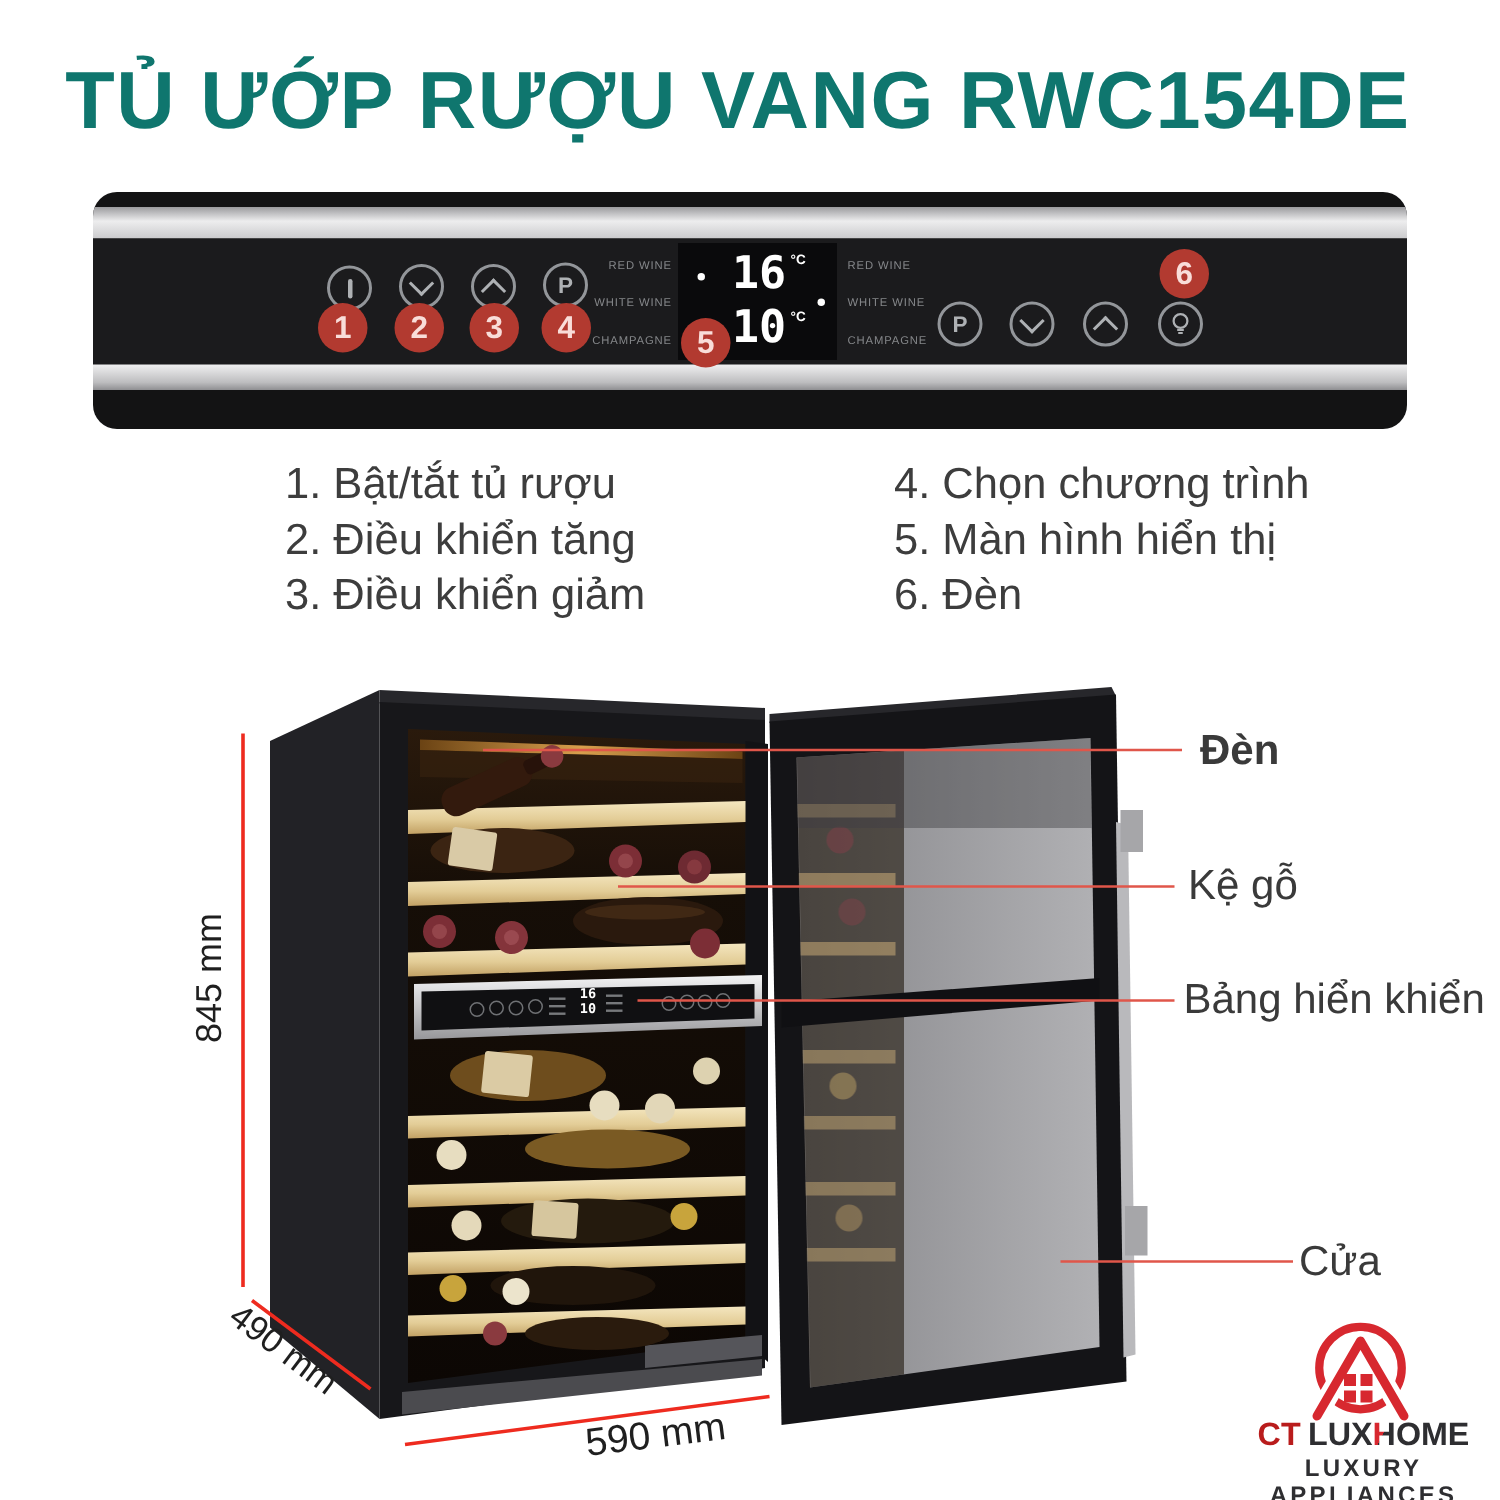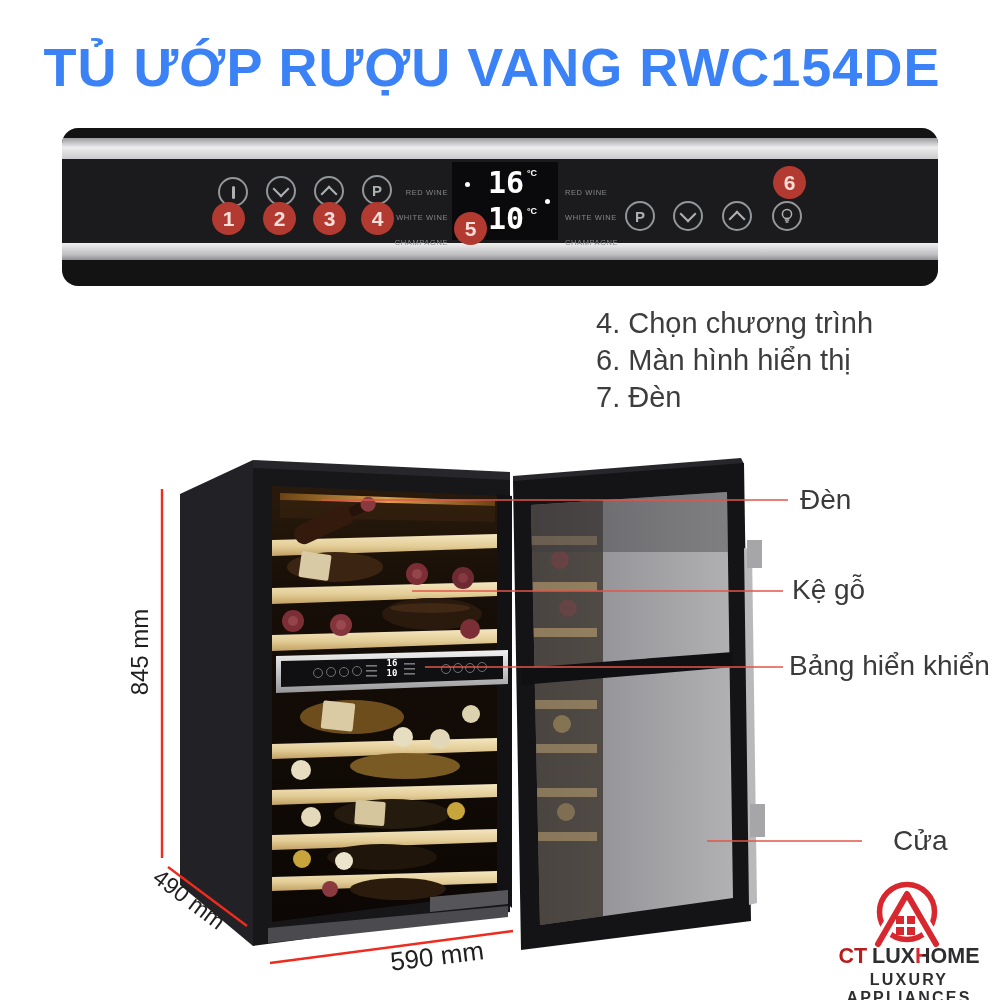--- a/index.html
+++ b/index.html
@@ -1,41 +1,41 @@
 <!DOCTYPE html>
 <html><head>
 <meta charset="utf-8">
 <style>
   html,body{margin:0;padding:0;background:#fff;}
   .page{position:relative;width:1000px;height:1000px;background:#ffffff;overflow:hidden;
         font-family:"Liberation Sans",sans-serif;}
   
   .title{position:absolute;left:0;top:36px;width:984px;text-align:center;
-         font-size:54px;font-weight:bold;letter-spacing:1px;color:#3b82f6;margin:0;}
+         font-size:54px;font-weight:bold;letter-spacing:1px;color:#0f766e;margin:0;}
   
   .panel{position:absolute;left:62px;top:128px;width:876px;height:158px;background:#131314;
          border-radius:16px;overflow:hidden;}
   .silver-top{position:absolute;left:0;right:0;top:10px;height:21px;
               background:linear-gradient(#9b9b9e,#ededee 45%,#cbcbcd);}
   .silver-bottom{position:absolute;left:0;right:0;top:115px;height:17px;
               background:linear-gradient(#f0f0f1,#bdbdbf 70%,#8f8f92);}
   .blackstrip{position:absolute;left:0;right:0;top:31px;height:84px;background:#1b1b1d;}
   .photostrip{position:absolute;left:0;right:0;top:132px;height:26px;
       background:radial-gradient(60px 22px at 120px 20px,#3b2b17 0%,rgba(0,0,0,0) 70%),
                  radial-gradient(70px 24px at 430px 18px,#46331c0 0%,rgba(0,0,0,0) 70%),
                  radial-gradient(80px 24px at 700px 20px,#3b2b17 0%,rgba(0,0,0,0) 70%),
                  #150f0a;}
   .tbtn{position:absolute;width:30px;height:30px;border:2px solid #93969a;border-radius:50%;
         box-sizing:border-box;display:flex;align-items:center;justify-content:center;color:#aeb1b4;}
   .pwr-bar{width:3px;height:13px;background:#aeb1b4;border-radius:2px;}
   .chev{width:10px;height:10px;border-right:2.5px solid #aeb1b4;border-bottom:2.5px solid #aeb1b4;}
   .chev.down{transform:rotate(45deg);margin-top:-4px;}
   .chev.up{transform:rotate(-135deg);margin-top:5px;}
   .tbtn.pbtn{font-size:15px;font-weight:bold;}
-  .zlabel{position:absolute;font-size:7.5px;letter-spacing:.6px;color:#85878a;white-space:nowrap;margin-top:16px;}
+  .zlabel{position:absolute;font-size:7.5px;letter-spacing:.6px;color:#85878a;white-space:nowrap;}
   .zl-left{width:70px;text-align:right;}
   .display{position:absolute;left:390px;top:34px;width:106px;height:78px;background:#0a0a0c;}
   .dg{position:absolute;font-family:"DejaVu Sans Mono",monospace;font-weight:bold;color:#fff;
       font-size:30px;line-height:30px;}
   .du{position:absolute;font-size:9px;color:#fff;font-weight:bold;}
   .ddot{position:absolute;width:5px;height:5px;border-radius:50%;background:#fff;}
   .marker{position:absolute;width:33px;height:33px;border-radius:50%;background:#B23A30;
           color:rgba(255,236,232,.92);font-size:21px;font-weight:bold;line-height:33px;
           text-align:center;z-index:5;}
   
@@ -117,24 +117,29 @@
       </div>
 
     <div class="marker" style="left:150px;top:74px;">1</div>
     <div class="marker" style="left:201px;top:74px;">2</div>
     <div class="marker" style="left:251px;top:74px;">3</div>
     <div class="marker" style="left:299px;top:74px;">4</div>
     <div class="marker" style="left:392px;top:84px;">5</div>
     <div class="marker" style="left:711px;top:38px;">6</div>
   </div>
 
+  <div class="legend-col legend-left">
+    <div>1. Bật/tắt tủ rượu</div>
+    <div>2. Điều khiển tăng</div>
+    <div>3. Điều khiển giảm</div>
+  </div>
   <div class="legend-col legend-right">
     <div>4. Chọn chương trình</div>
-    <div>6. Màn hình hiển thị</div>
-    <div>7. Đèn</div>
+    <div>5. Màn hình hiển thị</div>
+    <div>6. Đèn</div>
   </div>
 
   <svg class="scene-svg" width="1000" height="1000" viewBox="0 0 1000 1000">
     <defs>
       <linearGradient id="intGrad" x1="0" y1="0" x2="0" y2="1">
         <stop offset="0" stop-color="#2a1a0c"></stop>
           <stop offset="0.25" stop-color="#160e07"></stop>
         <stop offset="1" stop-color="#0c0704"></stop>
       </linearGradient>
       <linearGradient id="shelfGrad" x1="0" y1="0" x2="0" y2="1">
@@ -285,24 +290,24 @@
       <line x1="425" y1="667" x2="783" y2="667"></line>
       <line x1="707" y1="841" x2="862" y2="841"></line>
     </g>
   </svg>
 
   <div style="position:absolute;left:381px;top:658px;width:22px;text-align:center;font-family:'DejaVu Sans Mono',monospace;font-weight:bold;font-size:9px;line-height:10px;color:#fff;z-index:3;">
     <div>16</div>
     <div>10</div>
   </div>
 
-  <div class="callout" style="left:800px;top:484px;">Đèn</div>
+  <div class="callout" style="left:800px;top:484px;font-weight:bold;">Đèn</div>
   <div class="callout" style="left:792px;top:574px;">Kệ gỗ</div>
   <div class="callout" style="left:789px;top:650px;">Bảng hiển khiển</div>
-  <div class="callout" style="left:866px;top:825px;margin-left:27px;">Cửa</div>
+  <div class="callout" style="left:866px;top:825px;">Cửa</div>
 
   <div class="dim dim-h">845 mm</div>
   <div class="dim dim-d">490 mm</div>
   <div class="dim dim-w">590 mm</div>
 
   <svg class="scene-svg" width="1000" height="1000" viewBox="0 0 1000 1000" style="pointer-events:none;">
     <circle cx="907" cy="912" r="27.5" fill="none" stroke="#D7282F" stroke-width="5.5"></circle>
     <path d="M878 944 L907 894 L936 944" fill="none" stroke="#ffffff" stroke-width="13" stroke-linejoin="round" stroke-linecap="round"></path>
     <path d="M878 944 L907 894 L936 944" fill="none" stroke="#D7282F" stroke-width="6" stroke-linejoin="round" stroke-linecap="round"></path>
     <g fill="#D7282F">

